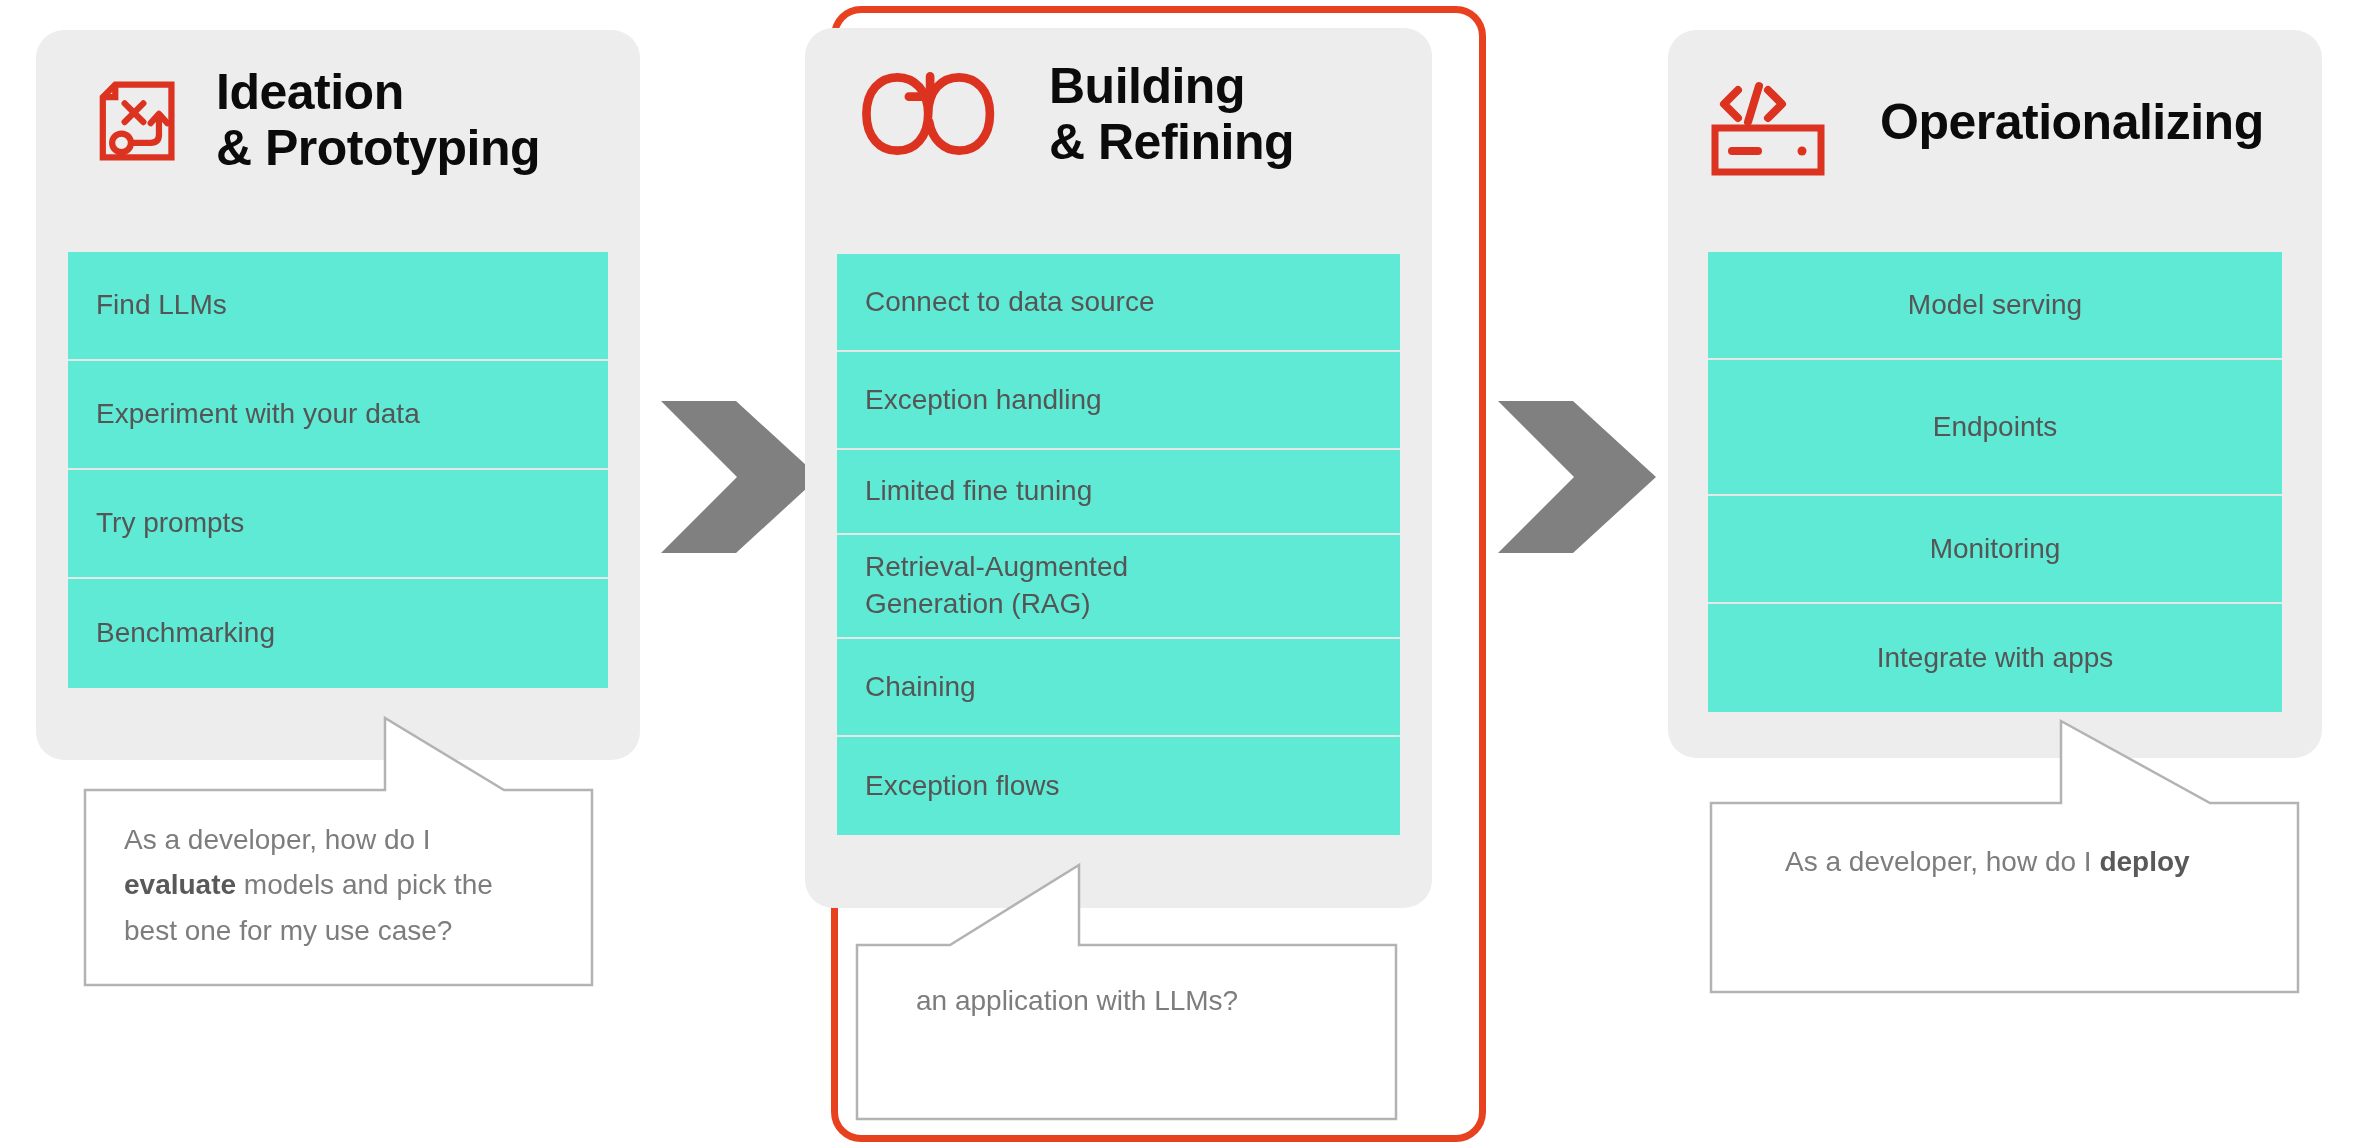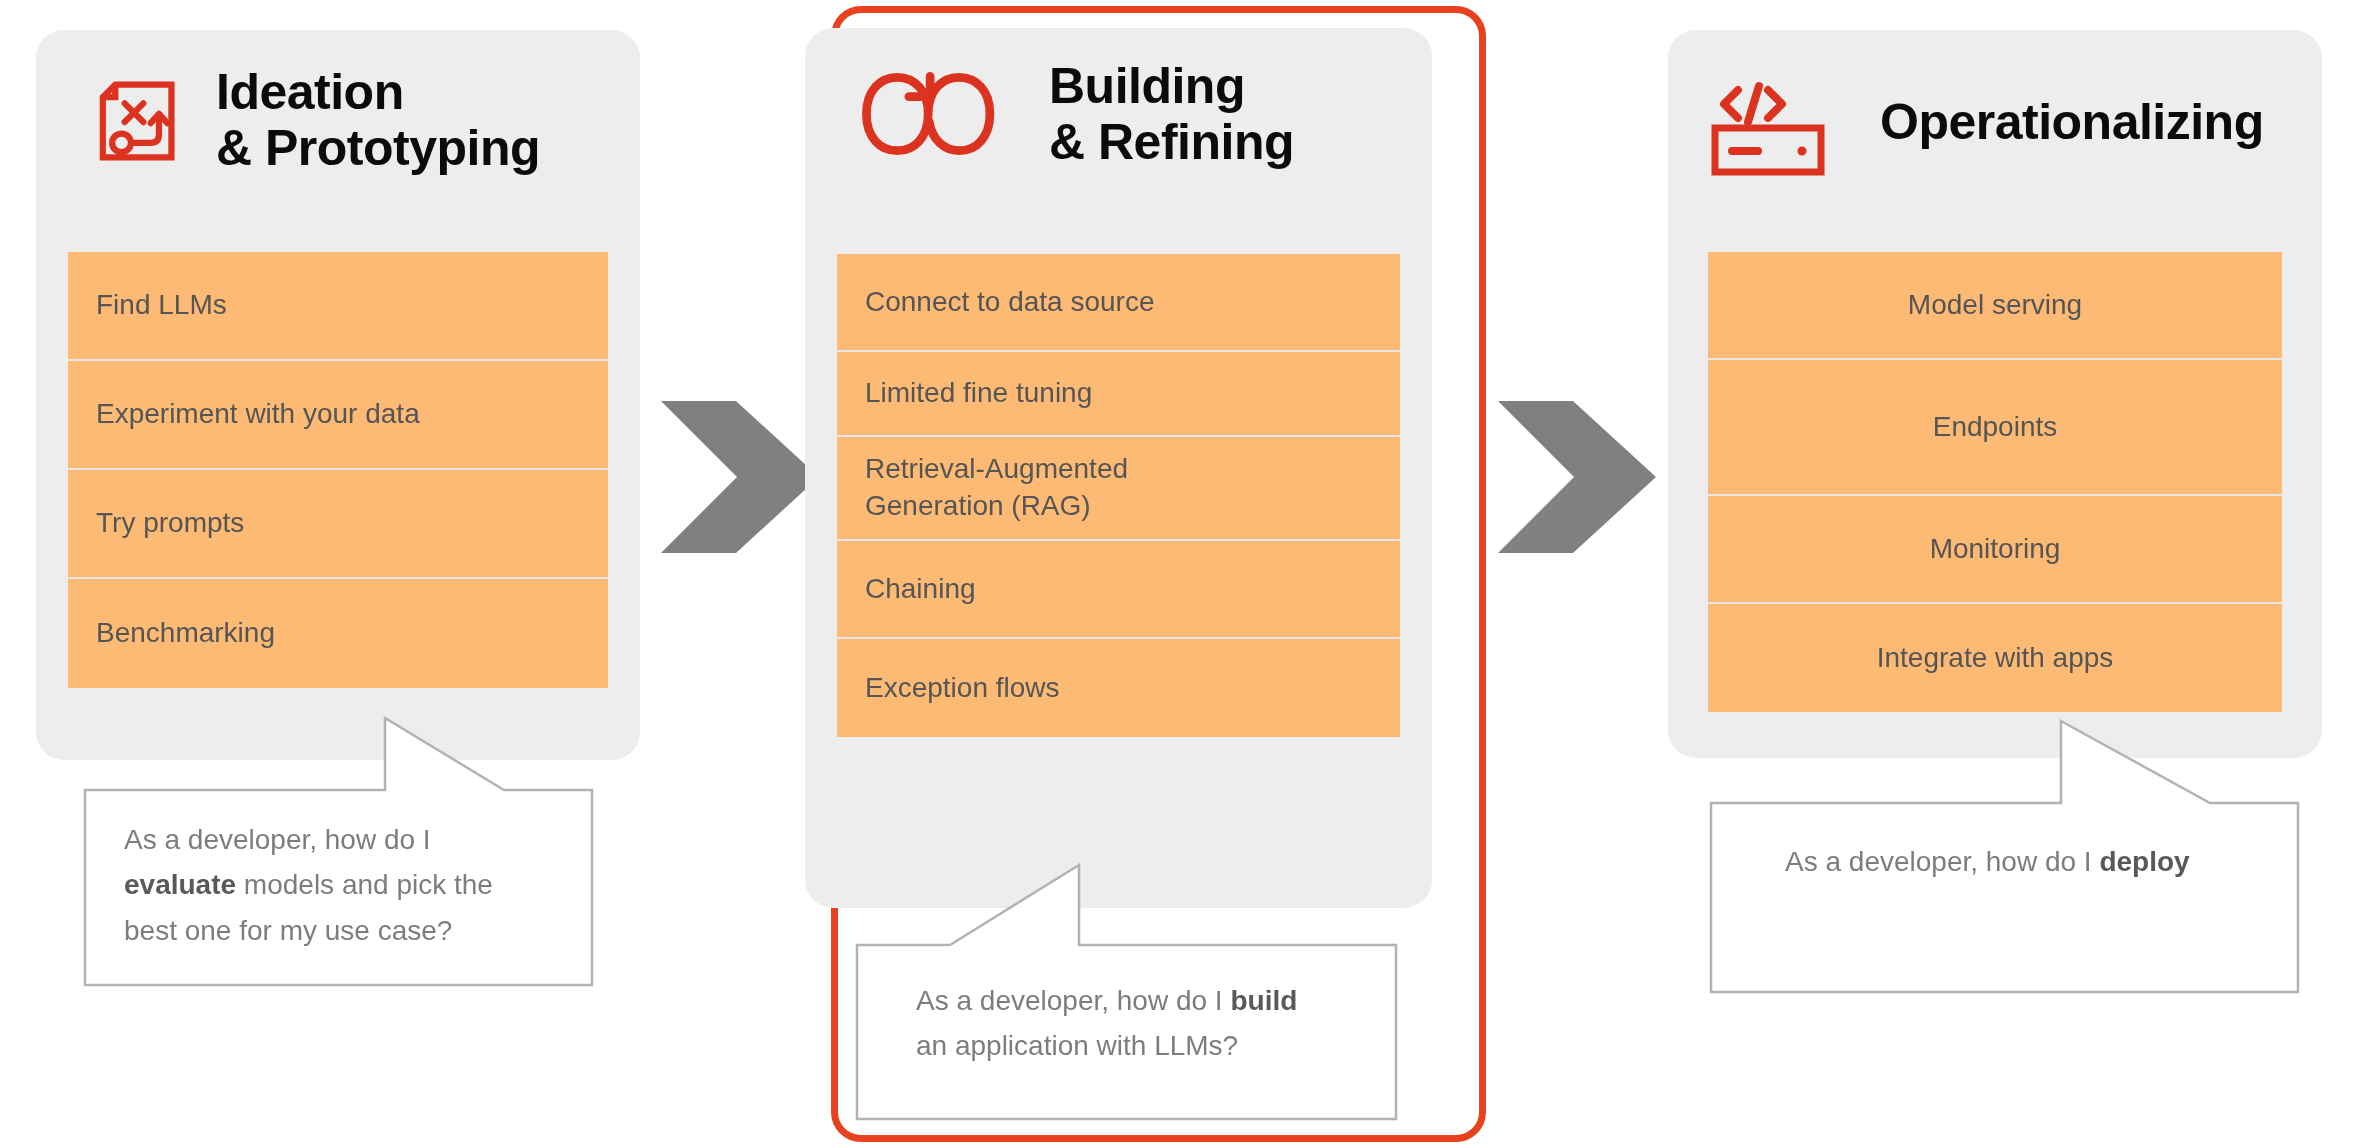--- a/index.html
+++ b/index.html
@@ -53,21 +53,21 @@
     white-space: pre-line;
   }
 
   
   .item-list {
     position: absolute;
     left: 0;
     right: 0;
   }
   .item {
-    background: #fdba74;
+    background: #5eead4;
     color: #555555;
     font-size: 28px;
     line-height: 1.32;
     display: flex;
     align-items: center;
     box-sizing: border-box;
     padding: 0 28px;
     border-bottom: 2px solid #e7e7e7;
   }
   .item:last-child { border-bottom: none; }
@@ -159,20 +159,23 @@
         <path d="M60 34 L82 34 L82 13" fill="none" stroke="#dc3220" stroke-width="9" stroke-linecap="round" stroke-linejoin="round"></path>
       </svg>
       <div class="stage-title">Building
 &amp; Refining</div>
     </div>
 
     <div class="item-list" style="top:226px; left:32px; right:32px;">
       <div class="item" style="height:98px;">
           <span>Connect to data source</span>
         </div>
+      <div class="item" style="height:98px;">
+          <span>Exception handling</span>
+        </div>
       <div class="item" style="height:85px;">
           <span>Limited fine tuning</span>
         </div>
       <div class="item" style="height:104px;">
           <span style="white-space:pre-line;">Retrieval-Augmented
 Generation (RAG)</span>
         </div>
       <div class="item" style="height:98px;">
           <span>Chaining</span>
         </div>
@@ -180,21 +183,20 @@
           <span>Exception flows</span>
         </div>
     </div>
   </div>
 
   <div class="callout" style="left:856px; top:845px; width:556px; height:290px;">
     <svg class="callout-svg" width="556" height="290" viewBox="0 0 556 290">
       <path d="M1 100 L94 100 L223 20 L223 100 L540 100 L540 274 L1 274 Z" fill="#ffffff" stroke="#b3b3b3" stroke-width="2.5" stroke-linejoin="miter"></path>
     </svg>
     <div class="callout-text" style="left:60px; top:133px; width:480px;">
-      <div>As a developer, how do I <b>build</b></div>
       <div>an application with LLMs?</div>
     </div>
   </div>
 
   <svg class="chevron" style="left:1498px; top:399px; width:158px; height:156px;" viewBox="0 0 158 156">
     <path d="M0 2 L75 2 L158 78 L75 154 L0 154 L76 78 Z" fill="#808080"></path>
   </svg>
 
   <div class="card" style="left:1668px; top:30px; width:654px; height:728px;">
     <div class="card-head" style="padding-left:40px; padding-top:36px; gap:32px;">

